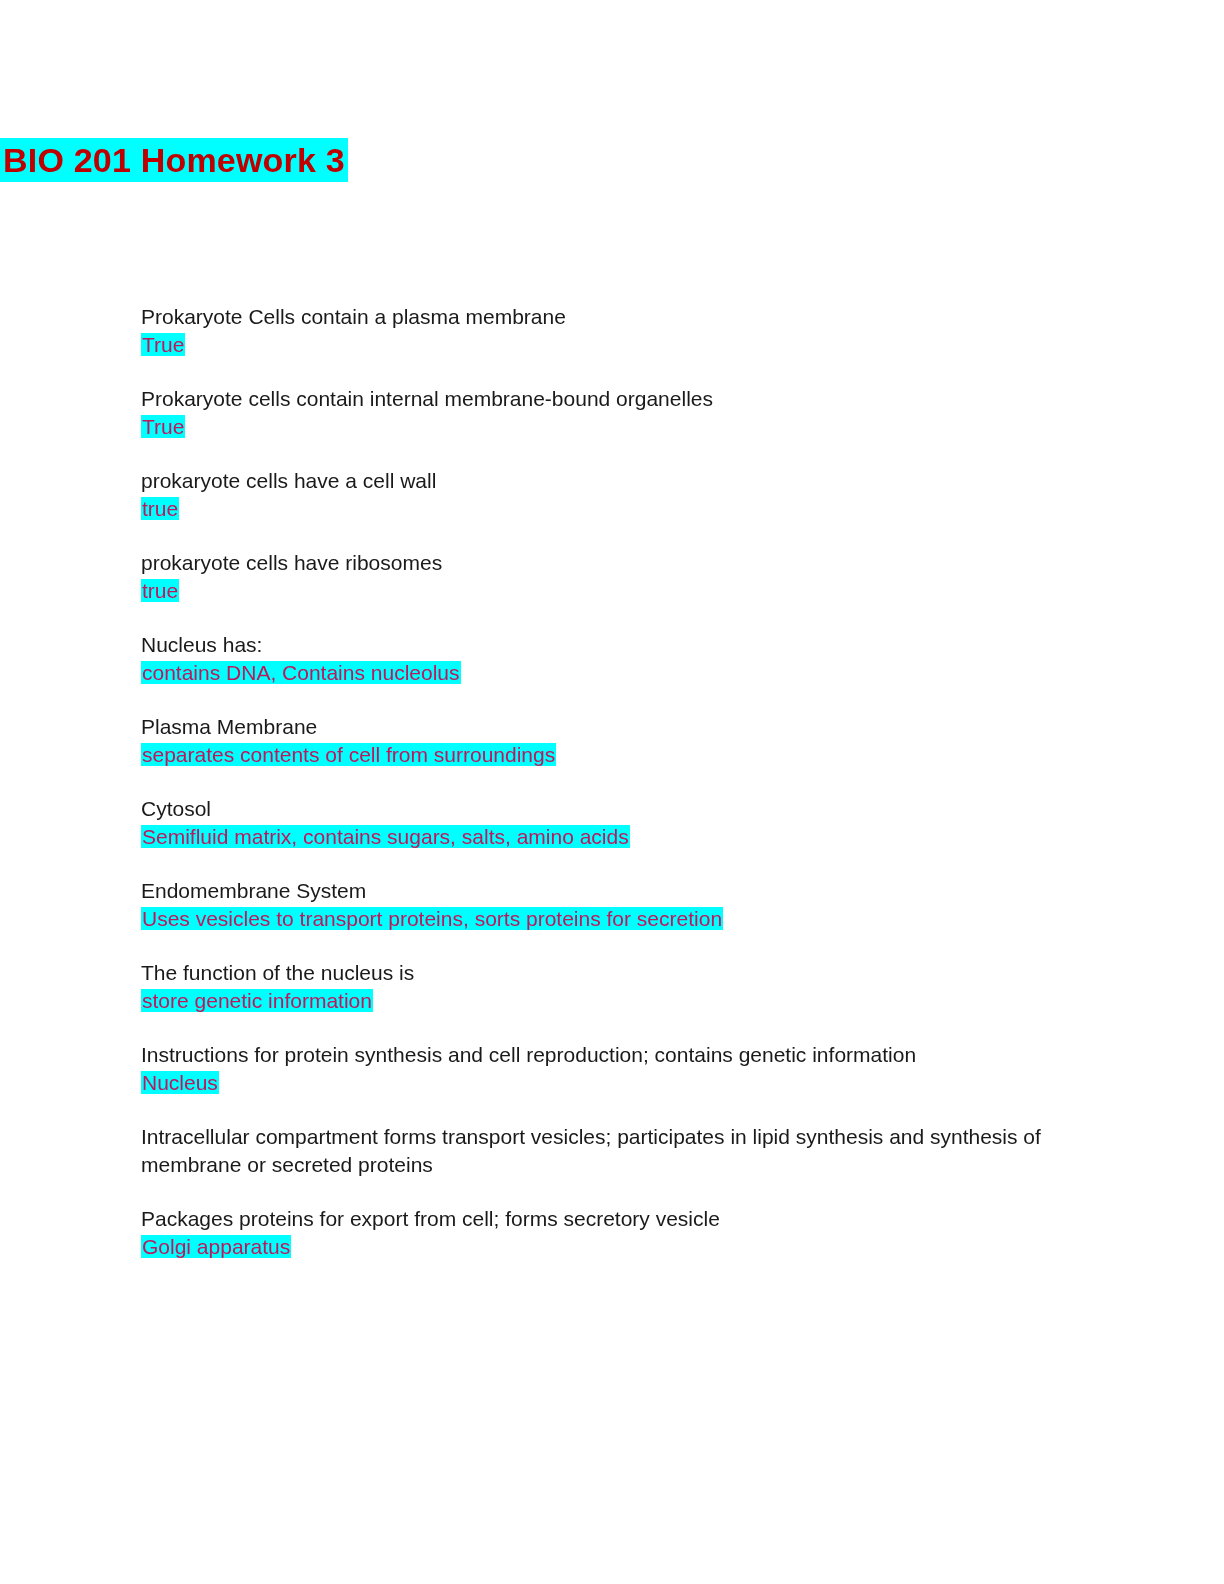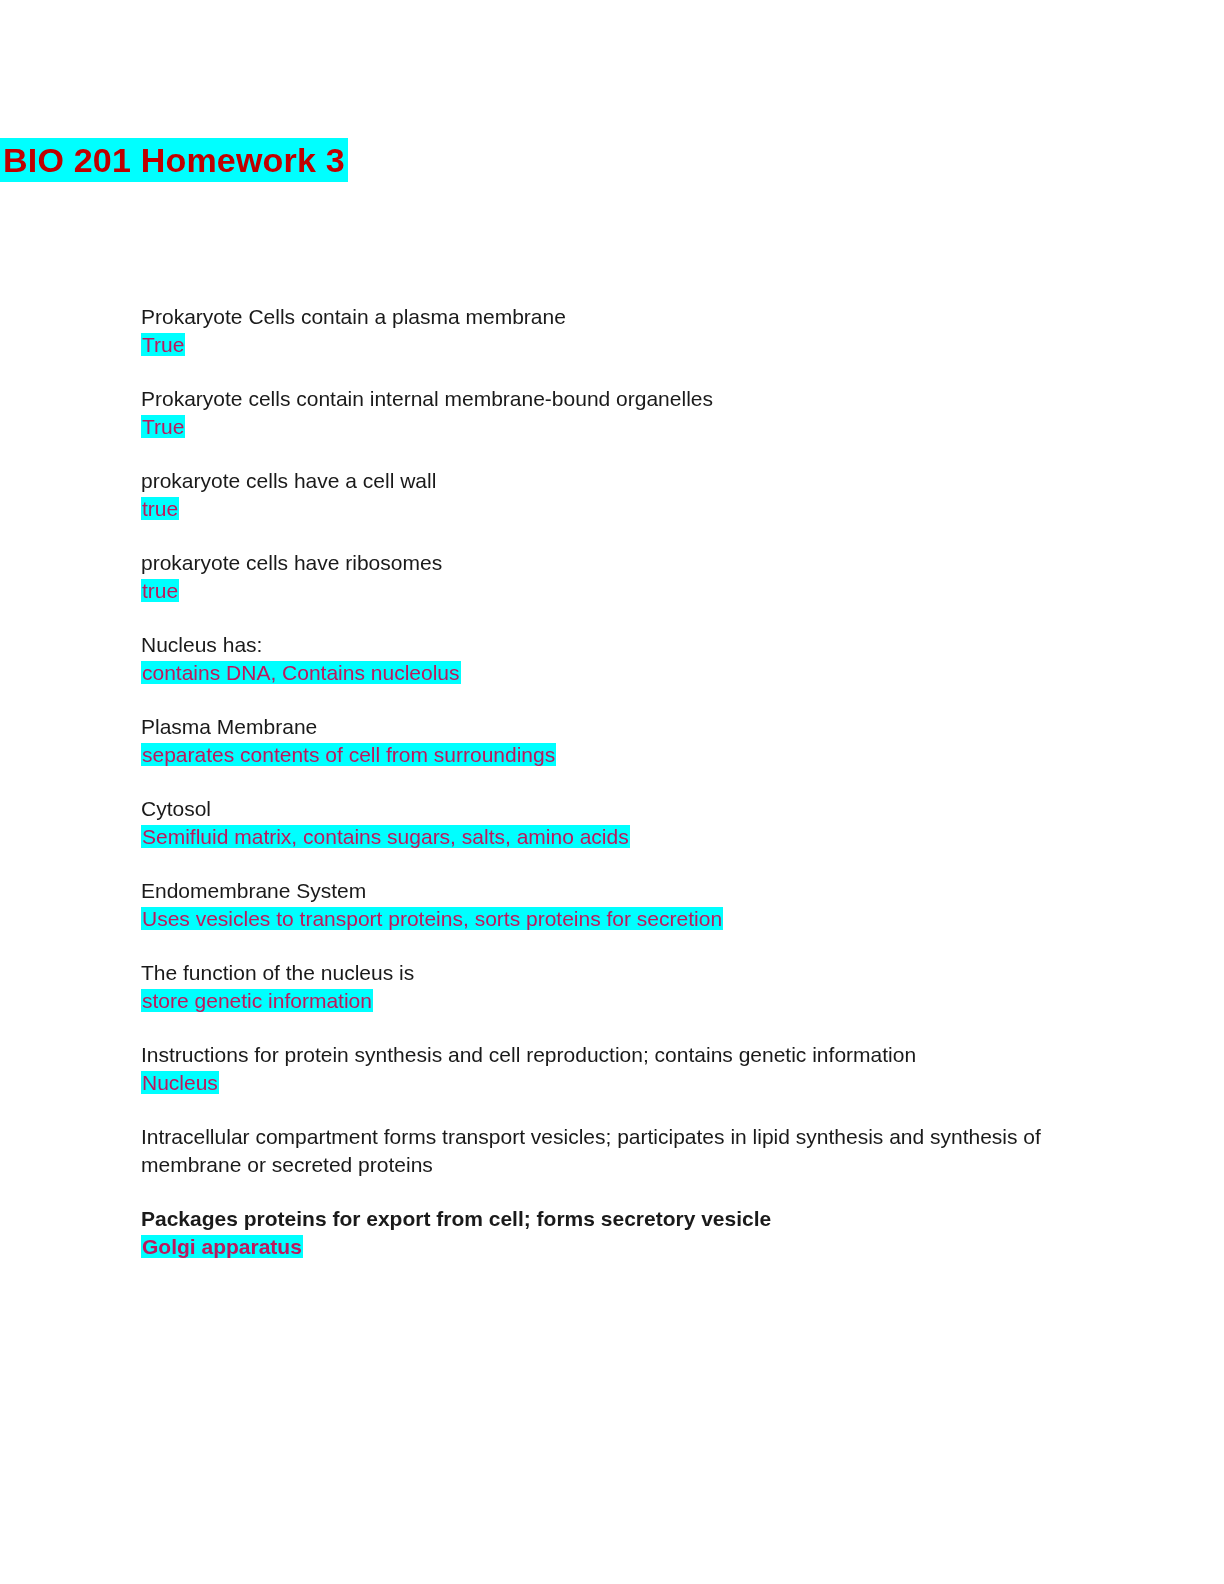--- a/index.html
+++ b/index.html
@@ -51,21 +51,20 @@
     top: 303px;
     left: 141px;
     width: 920px;
   }
 
   .qa-pair {
     margin: 0 0 26px 0;
   }
   .qa-pair:last-child {
     margin-bottom: 12px;
-    font-weight: bold;
   }
 
   .question {
     font-size: 21px;
     line-height: 28px;
     color: #1a1a1a;
     margin: 0;
     white-space: pre-wrap;
   }
 

